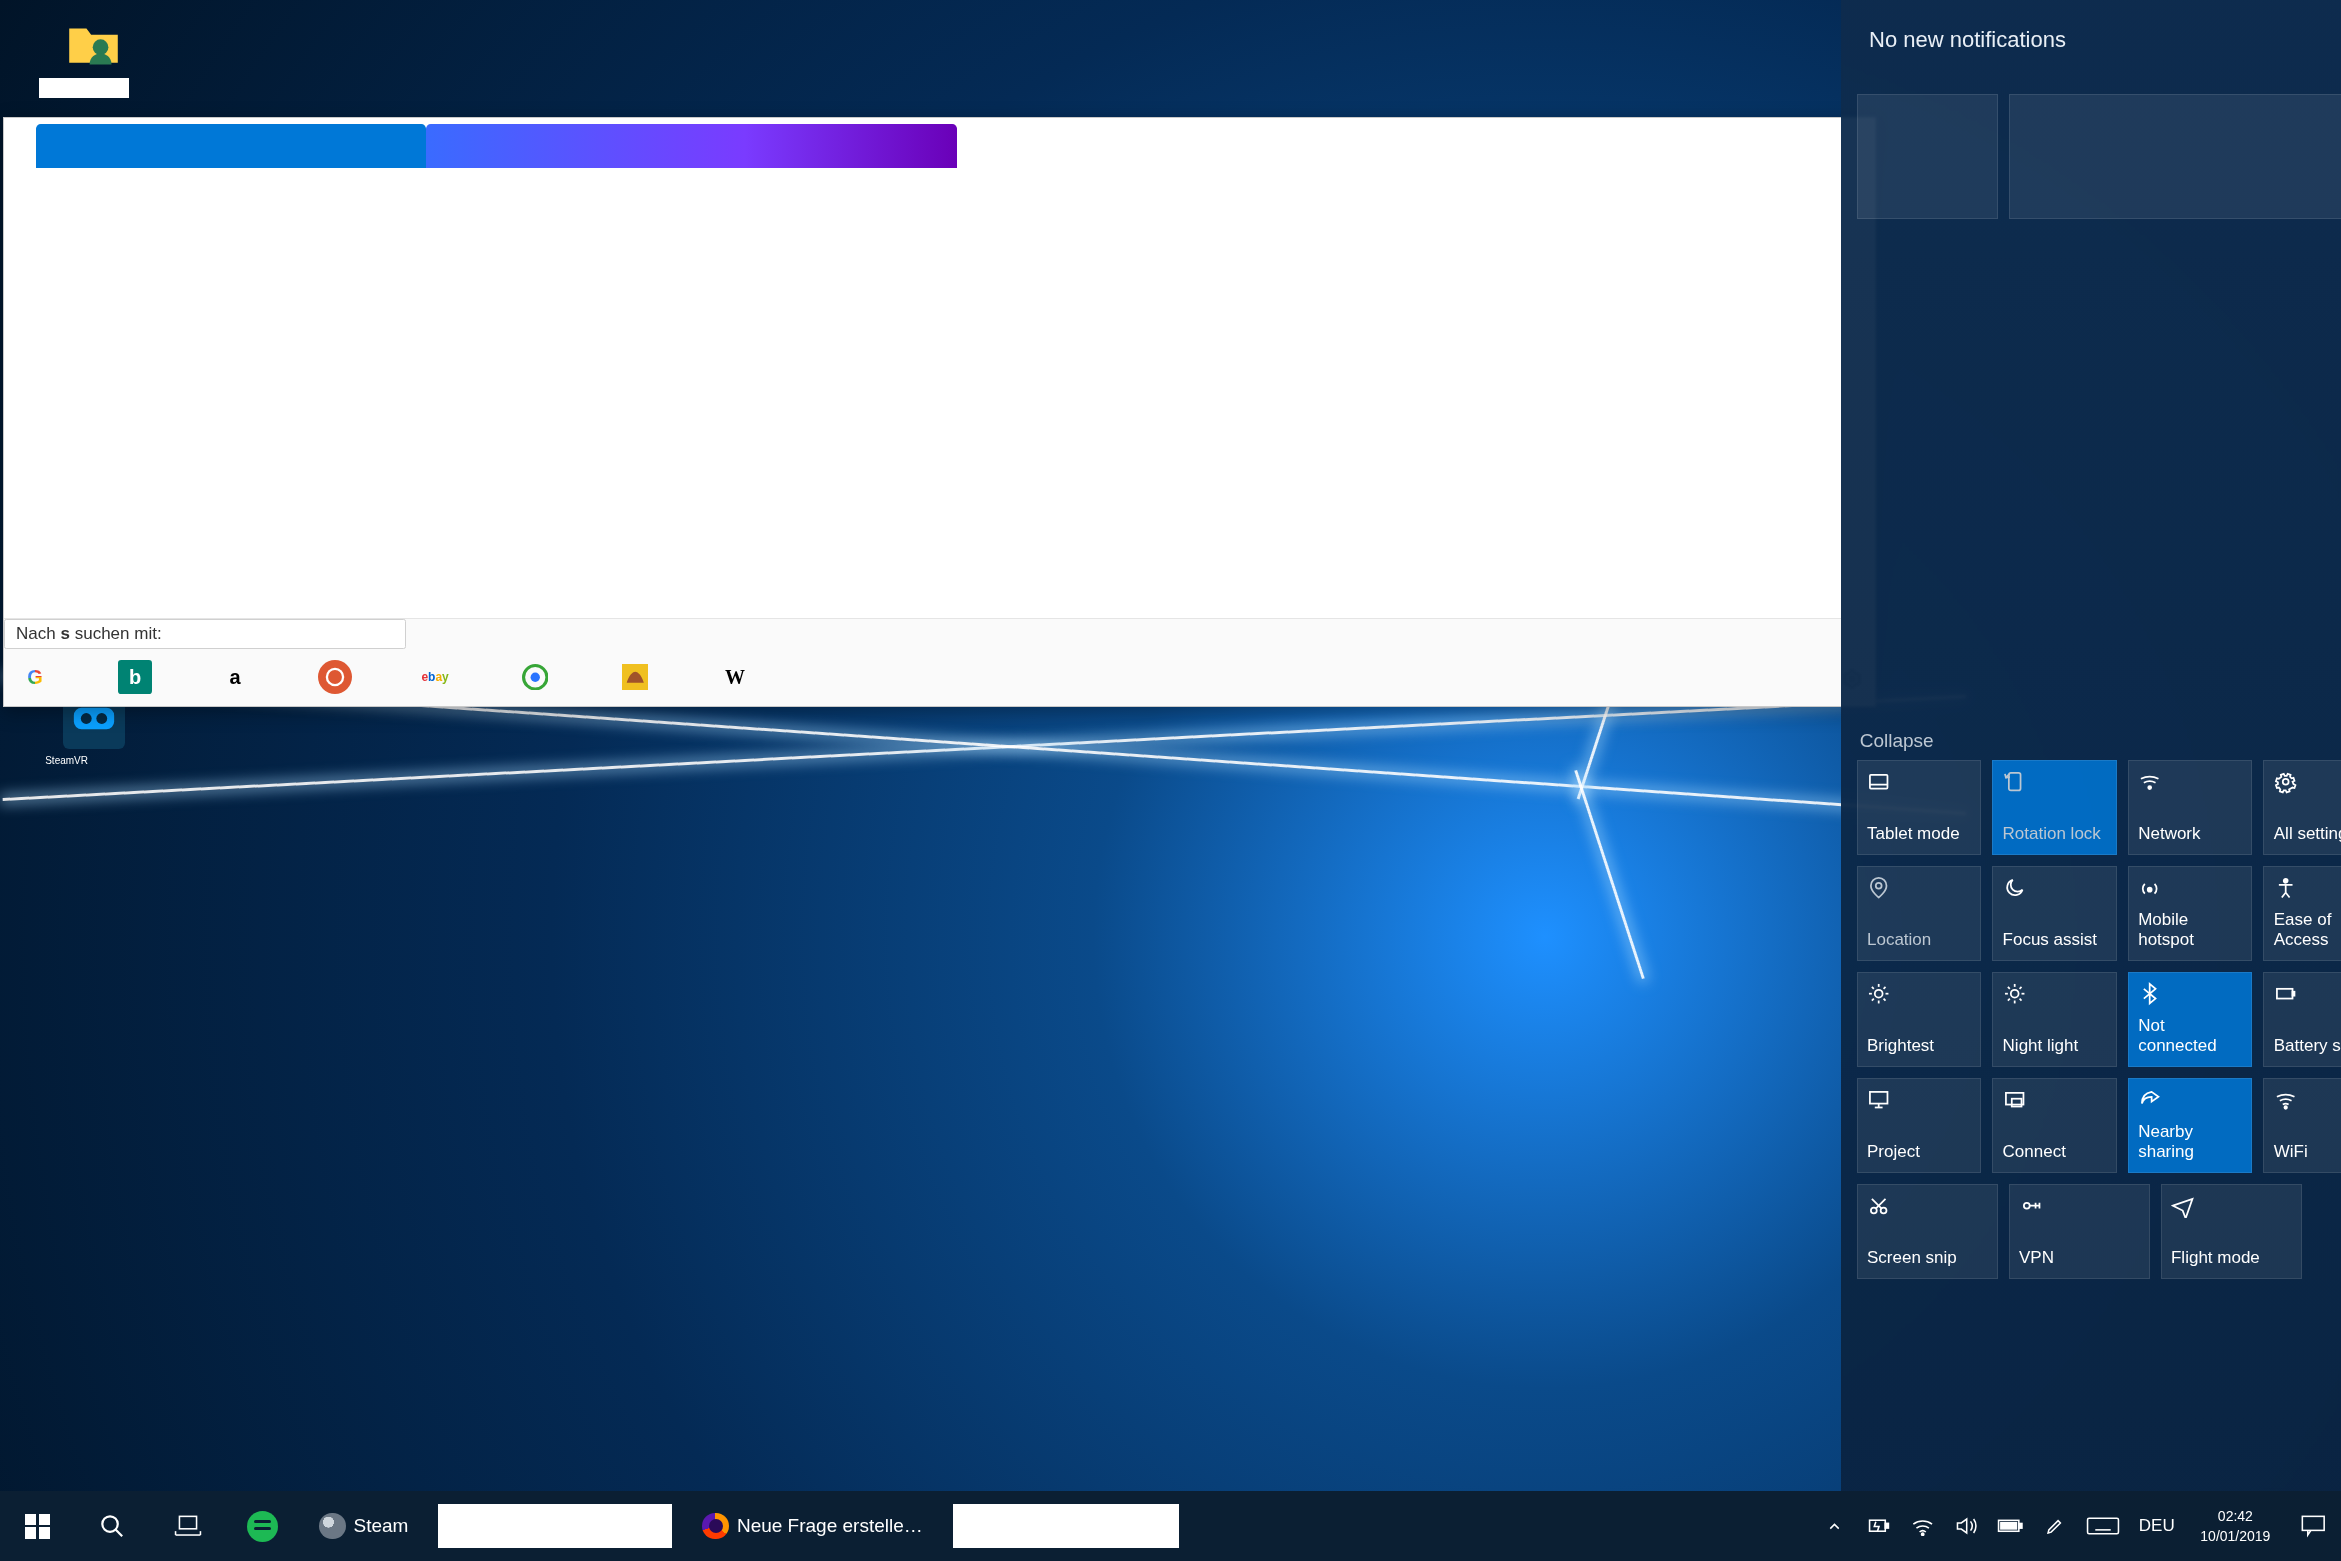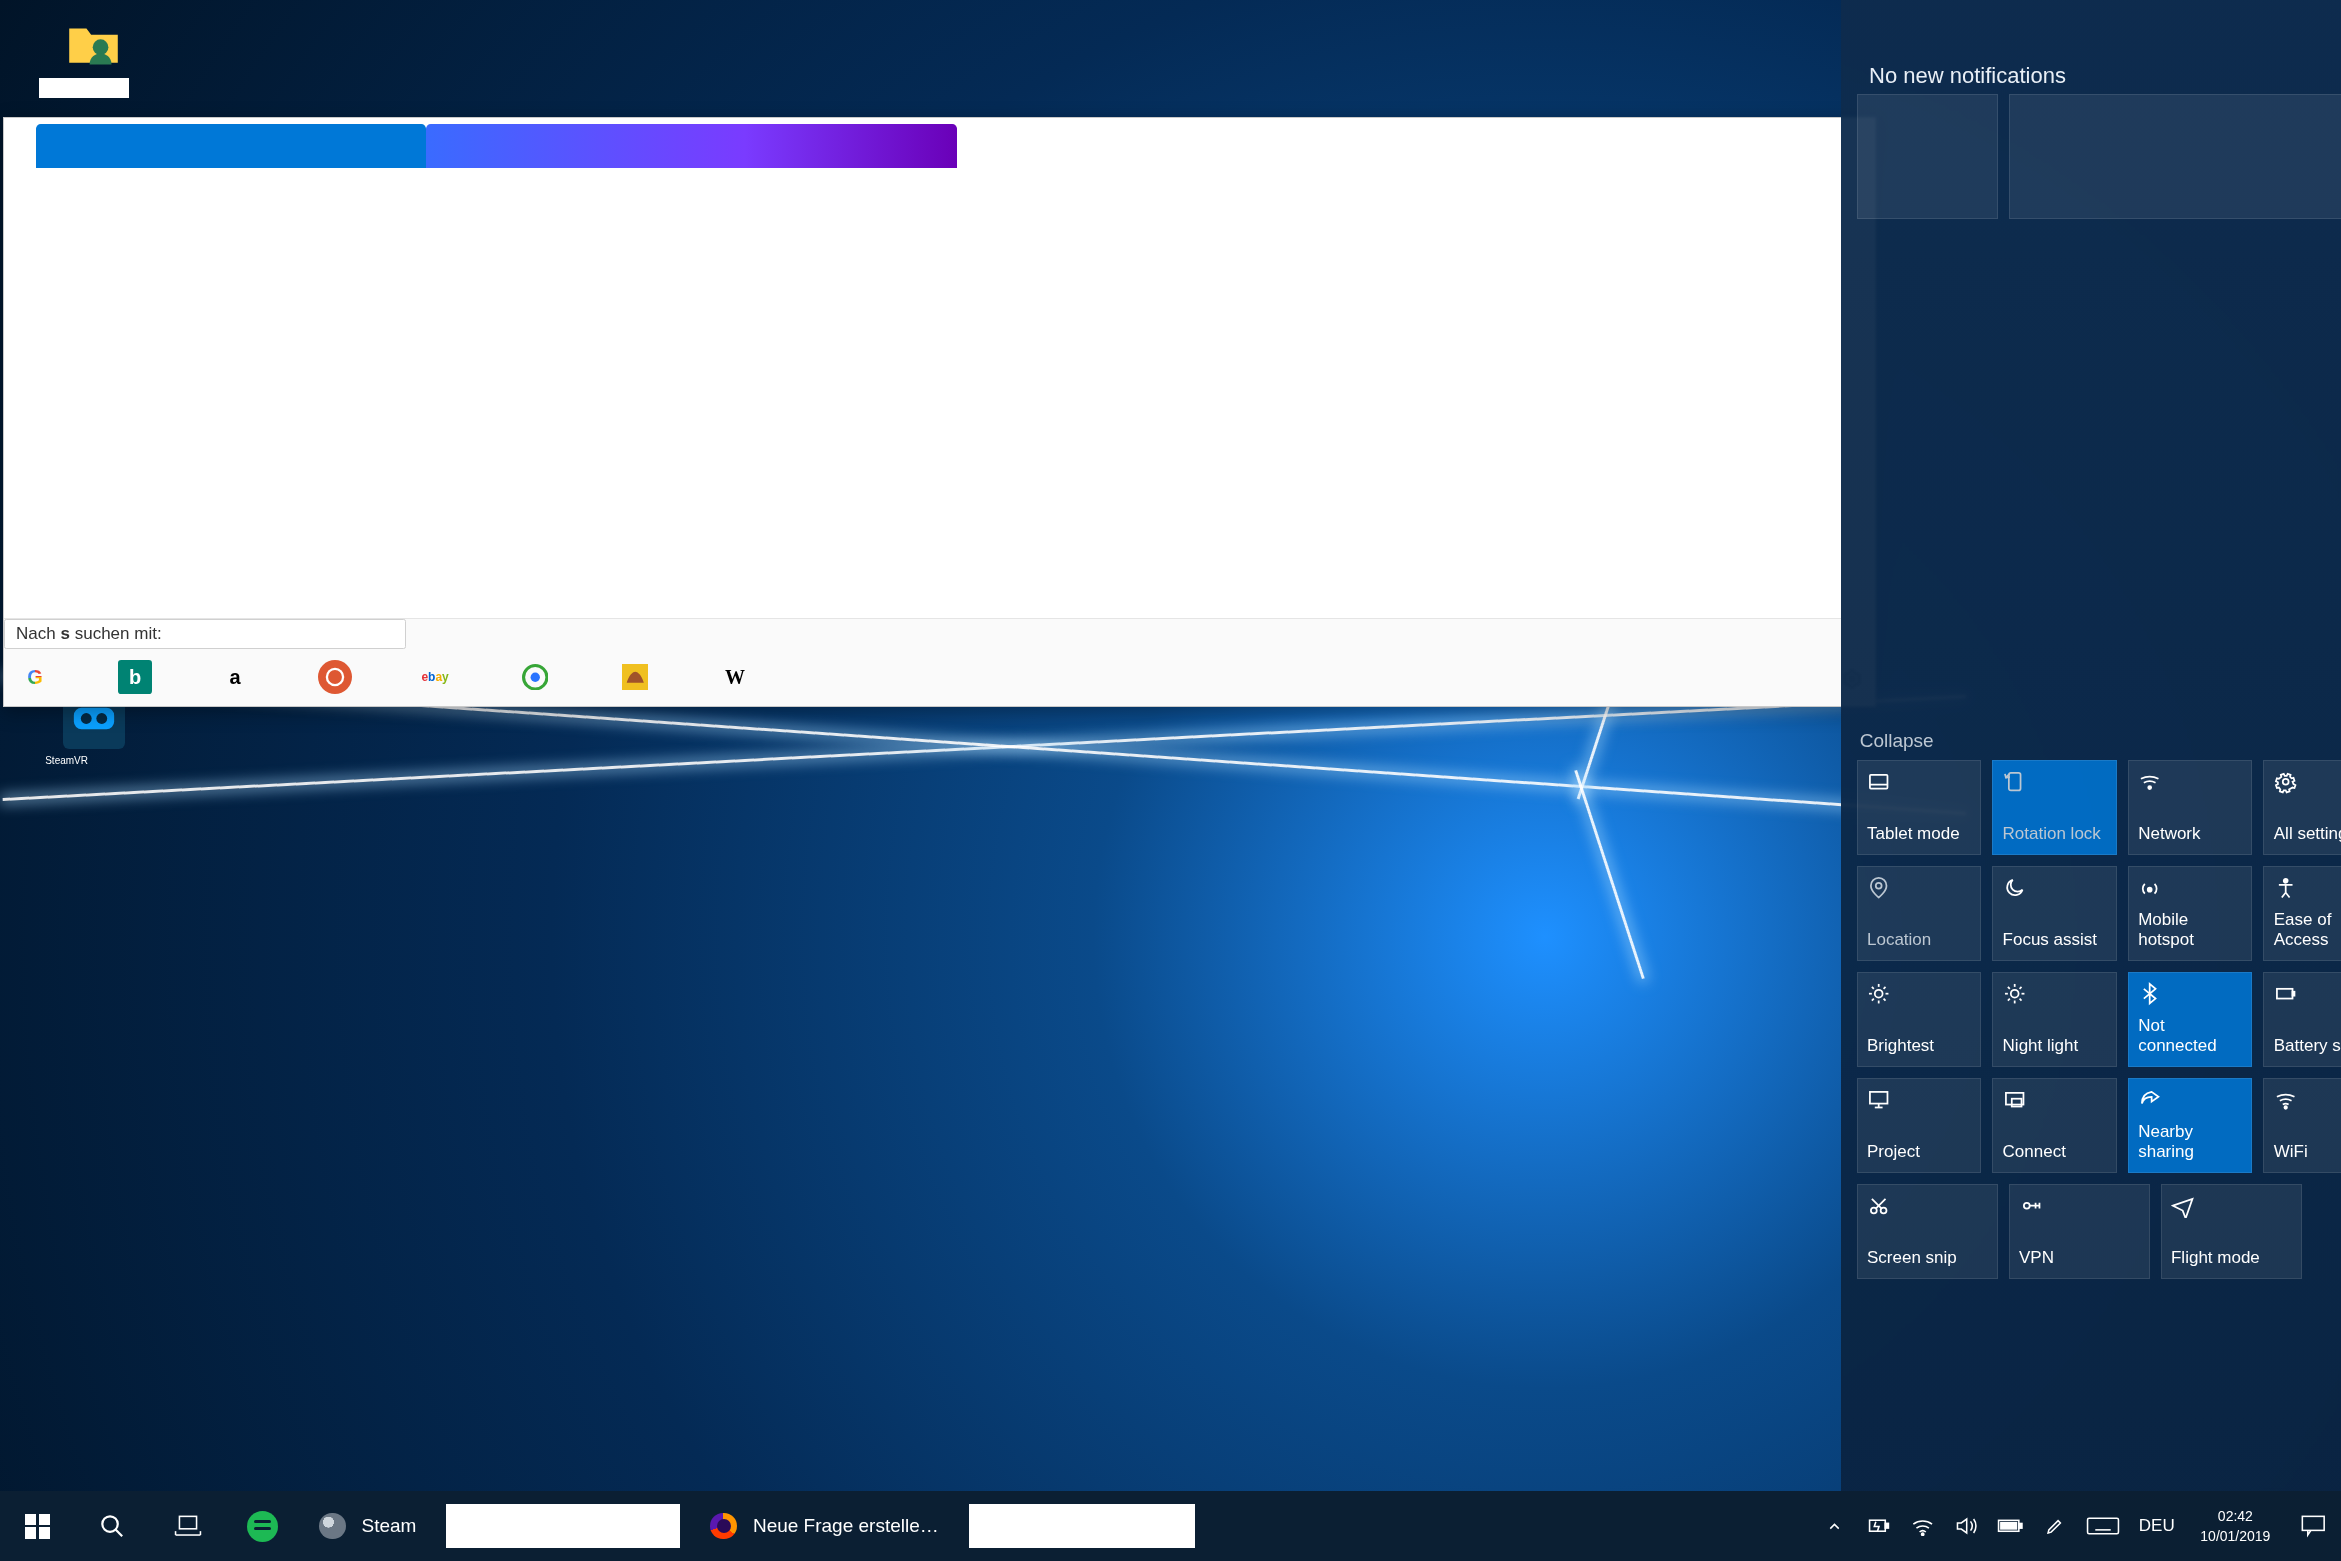--- a/index.html
+++ b/index.html
@@ -42,35 +42,35 @@
   .engine.google span.txt { background:conic-gradient(#ea4335 0 25%, #fbbc05 0 50%, #34a853 0 75%, #4285f4 0 100%); -webkit-background-clip:text; color:transparent; }
   .engine.bing   { background:#008373; color:#fff; }
   .engine.amazon span.txt { color:#000; }
   .engine.ddg    { background:#de5833; border-radius:50%; }
   .engine.ebay   span.txt { font-size:12px; }
   .engine.wiki   span.txt { color:#000; font-family:Georgia,serif; }
   .gear-right { position:absolute; right:12.5px; bottom:15.6px; color:#7a7a7a; }
 
   
   .ac { position:absolute; right:0; top:0; bottom:70px; width:500px; background:linear-gradient(180deg, rgba(14,44,78,.96), rgba(10,36,66,.96)); backdrop-filter:blur(1.6px); }
-  .ac-header { padding:26.5px 28px; font-size:22px; color:#e9eff6;margin-top:36px;}
+  .ac-header { padding:26.5px 28px; font-size:22px; color:#e9eff6;}
   .ac-body { position:absolute; left:15.6px; right:-47px; top:94px; bottom:15.6px; }
   .ac-row { display:flex; gap:11px; margin-bottom:11px;}
   .tile { width:141px; height:95px; background:var(--tile-bg); border:1.6px solid var(--tile-border); padding:9.4px; box-sizing:border-box; display:flex; flex-direction:column; justify-content:space-between; font-size:17px; color:var(--tile-fg); cursor:pointer;}
   .tile.big { height:125px; }
   .tile.active { background:rgba(0,120,215,.85);}
   .tile.muted { color:var(--muted);}
   .tile .ticon { height:25px; }
   .collapse { font-size:19px; color:var(--muted); margin:0 0 7.8px 3.1px; cursor:pointer;}
   svg { display:block; }
 
   
   .taskbar { position:absolute; left:0; right:0; bottom:0; height:70px; background:#0b1f33; display:flex; align-items:center; color:#fff; }
   .tbtn { width:75px; height:82px; display:flex; align-items:center; justify-content:center; cursor:pointer; }
-  .tlabelbtn { height:70px; display:flex; align-items:center; gap:16px; padding:0 19px; cursor:pointer;}
+  .tlabelbtn { height:70px; display:flex; align-items:center; gap:8px; padding:0 19px; cursor:pointer;}
   .tlabelbtn .txt{ font-size:19px;}
   .spacer{ flex:1;}
   .blank { background:#fff; height:44px; }
   .tray { display:flex; align-items:center; height:70px; }
   .tray .tbtn{ width:44px;}
   .clock { text-align:center; font-size:14px; line-height:20px; padding:0 15.6px;}
   .win-logo { width:25px; height:25px; display:grid; grid-template-columns:1fr 1fr; grid-template-rows:1fr 1fr; gap:2.3px;}
   .win-logo span{ background:#fff;}
   .spotify { width:31px; height:31px; border-radius:50%; background:#1db954; position:relative;}
   .spotify::before,.spotify::after{content:"";position:absolute;left:7px;right:7px;height:3.1px;background:#0b1f33;border-radius:2.3px;}

